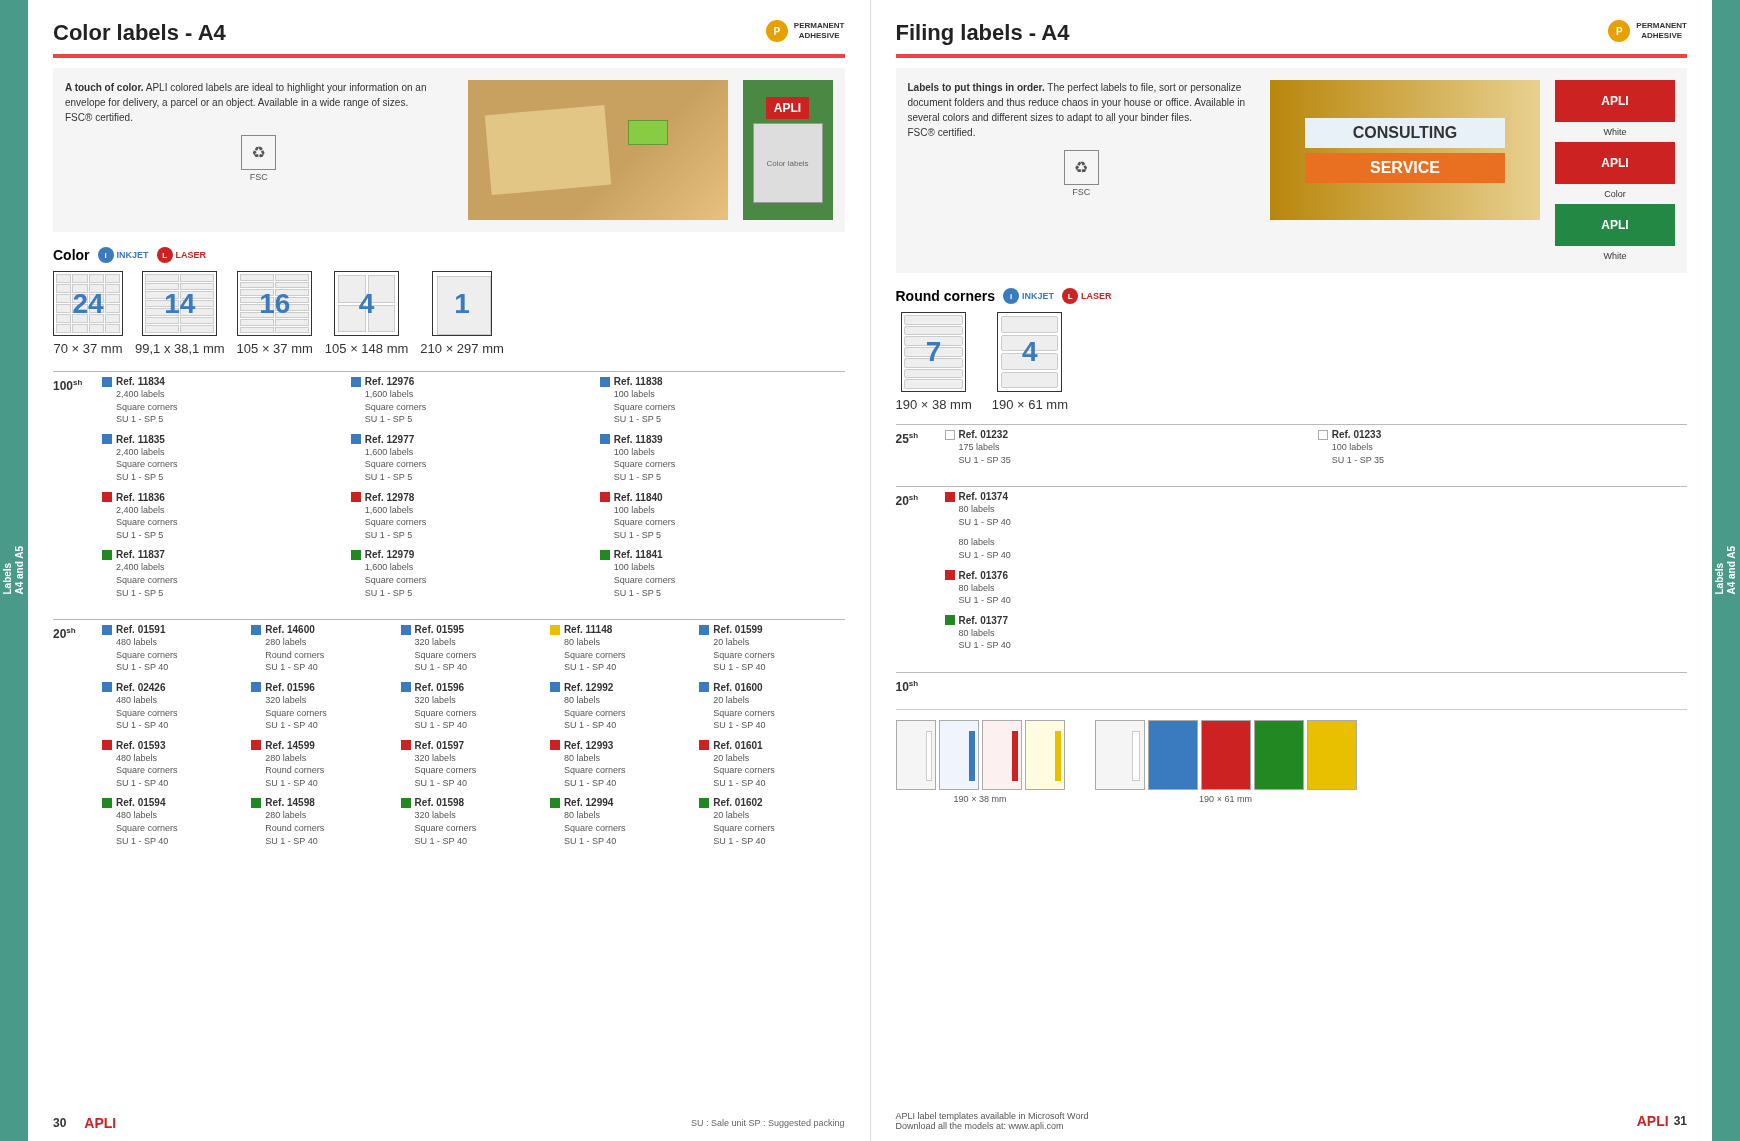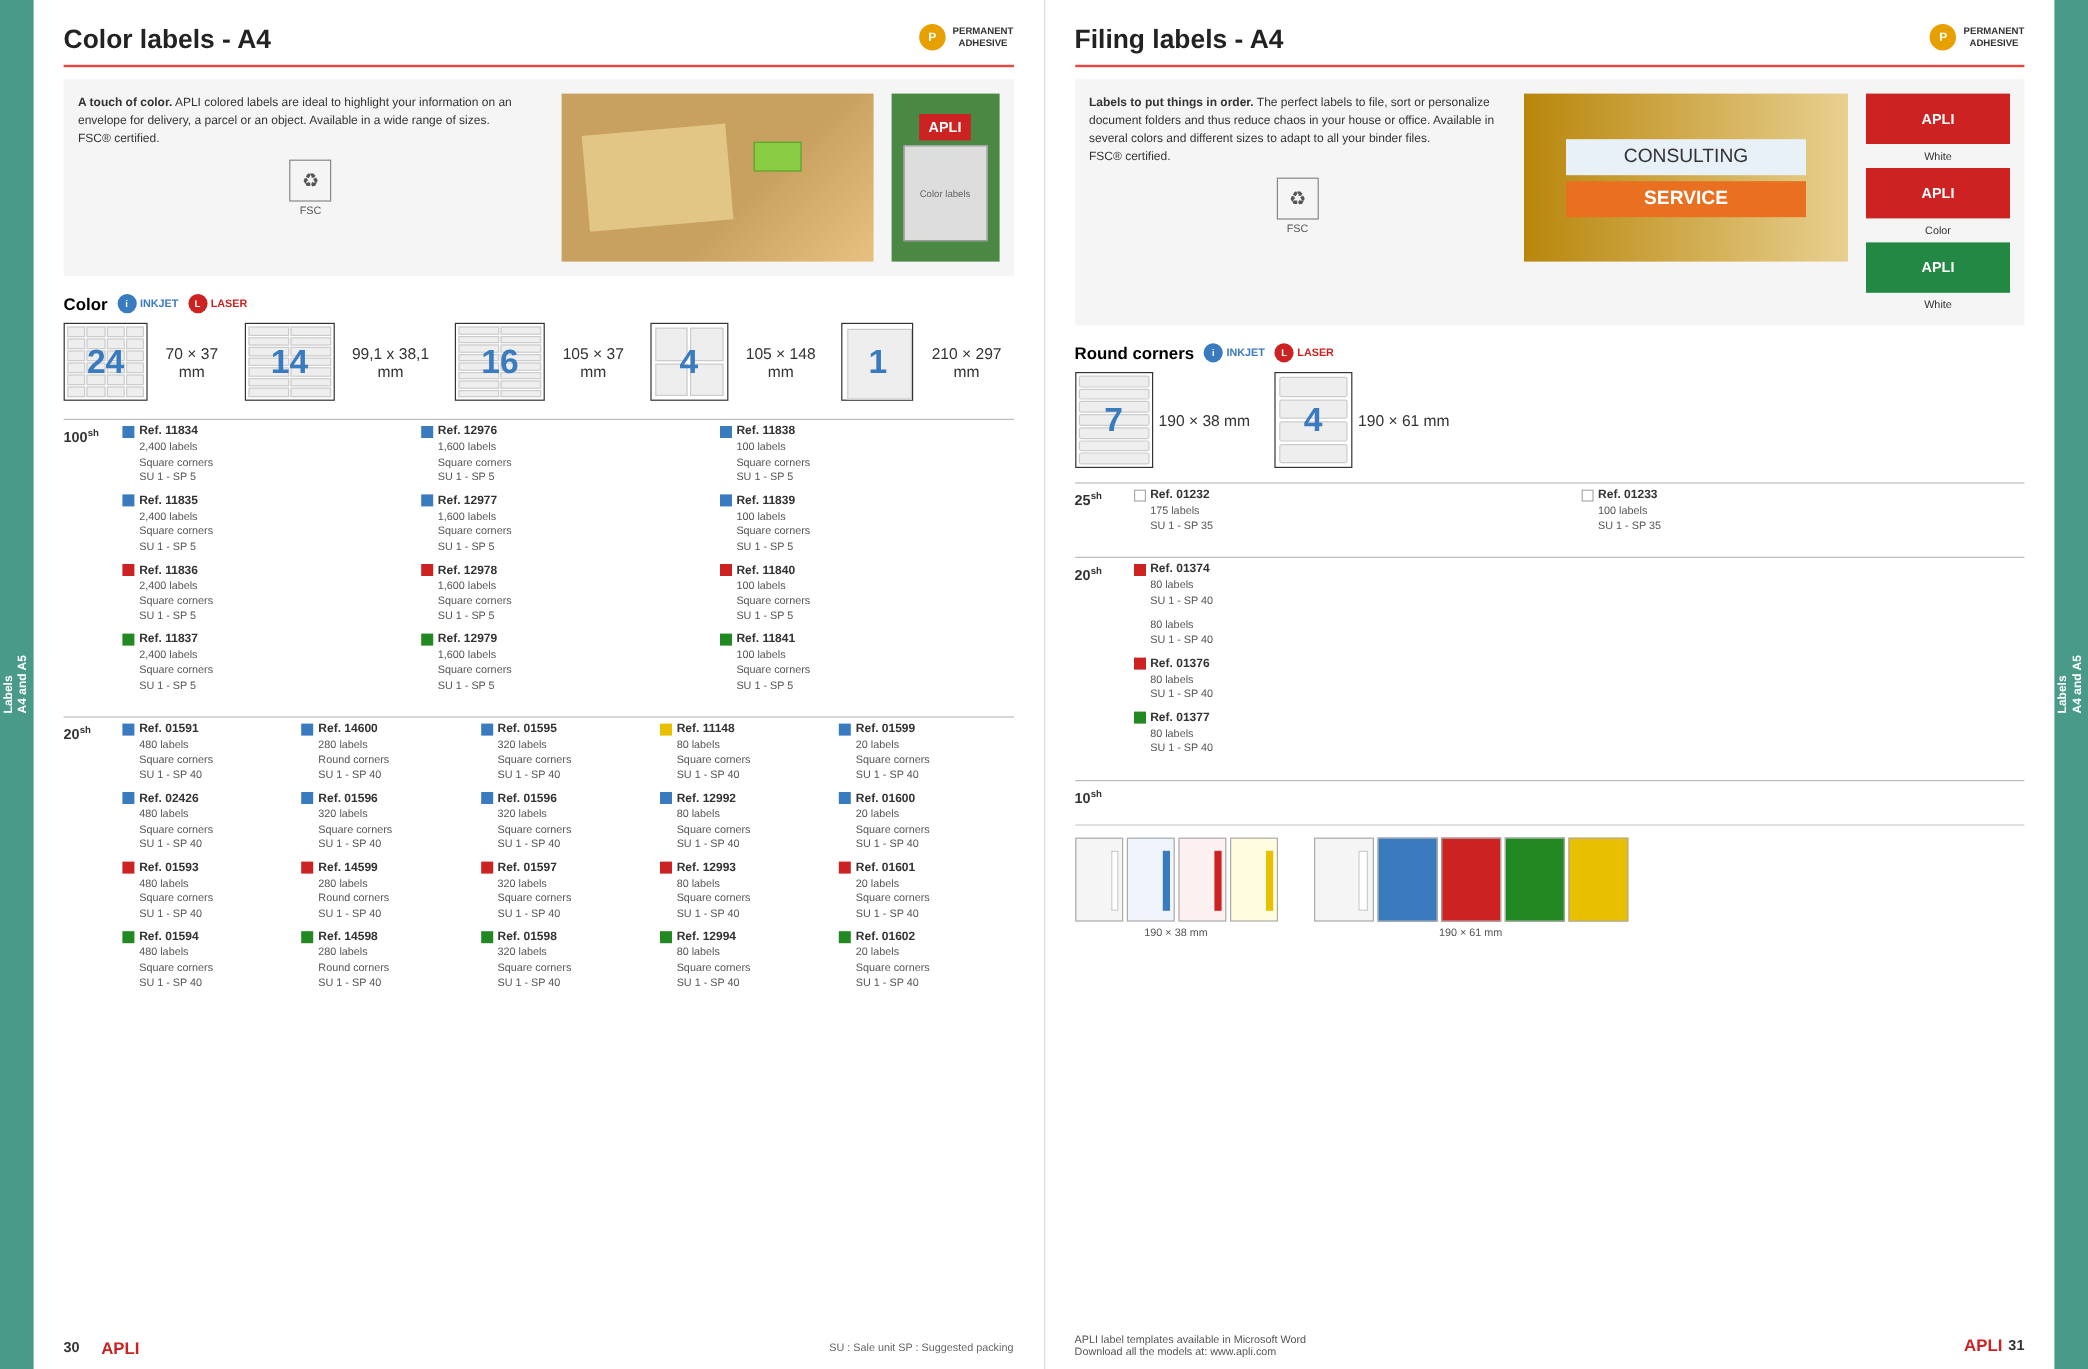--- a/index.html
+++ b/index.html
@@ -41,21 +41,21 @@
       border-left: 1px solid #ddd;
     }
 
     
     .page-header {
       display: flex;
       align-items: flex-start;
       justify-content: space-between;
       margin-bottom: 10px;
       padding-bottom: 8px;
-      border-bottom: 2px solid #ef4444;
+      border-bottom: 4px solid #ef4444;
     }
     .page-title {
       font-size: 22px;
       font-weight: bold;
       color: #222;
     }
     .permanent-badge {
       display: flex;
       align-items: center;
       gap: 6px;
@@ -134,21 +134,21 @@
 
     
     .size-grid {
       display: flex;
       gap: 12px;
       margin-bottom: 15px;
       align-items: flex-end;
     }
     .size-item {
       display: flex;
-      flex-direction: row;
+      flex-direction: column;
       align-items: center;
       gap: 5px;
     }
     .label-preview {
       border: 1.5px solid #333;
       display: grid;
       background: white;
       position: relative;
       flex-shrink: 0;
     }
@@ -702,21 +702,21 @@
         <strong>Labels to put things in order.</strong> The perfect labels to file, sort or personalize document folders and thus reduce chaos in your house or office. Available in several colors and different sizes to adapt to all your binder files.<br>
         FSC® certified.
       </p>
       <div class="fsc-logo">
         <div class="fsc-icon">♻</div>
         <span>FSC</span>
       </div>
     </div>
 
     <div style="width:270px;height:140px;background:linear-gradient(to right,#b8860b,#e8d090);display:flex;flex-direction:column;align-items:center;justify-content:center;gap:5px;padding:10px;">
-      <div style="background:#e8f0f8;padding:6px 15px;font-size:16px;font-weight:normal;color:#333;width:200px;text-align:center;">CONSULTING</div>
+      <div style="background:#e8f0f8;padding:6px 15px;font-size:16px;font-weight:bold;color:#333;width:200px;text-align:center;">CONSULTING</div>
       <div style="background:#e87020;padding:6px 15px;font-size:16px;font-weight:bold;color:white;width:200px;text-align:center;">SERVICE</div>
     </div>
 
     <div style="display:flex;flex-direction:column;gap:5px;">
       <div style="width:120px;height:42px;background:#cc2222;display:flex;align-items:center;justify-content:center;color:white;font-weight:bold;font-size:12px;">APLI</div>
       <div style="font-size:9px;color:#333;text-align:center;">White</div>
       <div style="width:120px;height:42px;background:#cc2222;display:flex;align-items:center;justify-content:center;color:white;font-weight:bold;font-size:12px;">APLI</div>
       <div style="font-size:9px;color:#333;text-align:center;">Color</div>
       <div style="width:120px;height:42px;background:#228844;display:flex;align-items:center;justify-content:center;color:white;font-weight:bold;font-size:12px;">APLI</div>
       <div style="font-size:9px;color:#333;text-align:center;">White</div>

